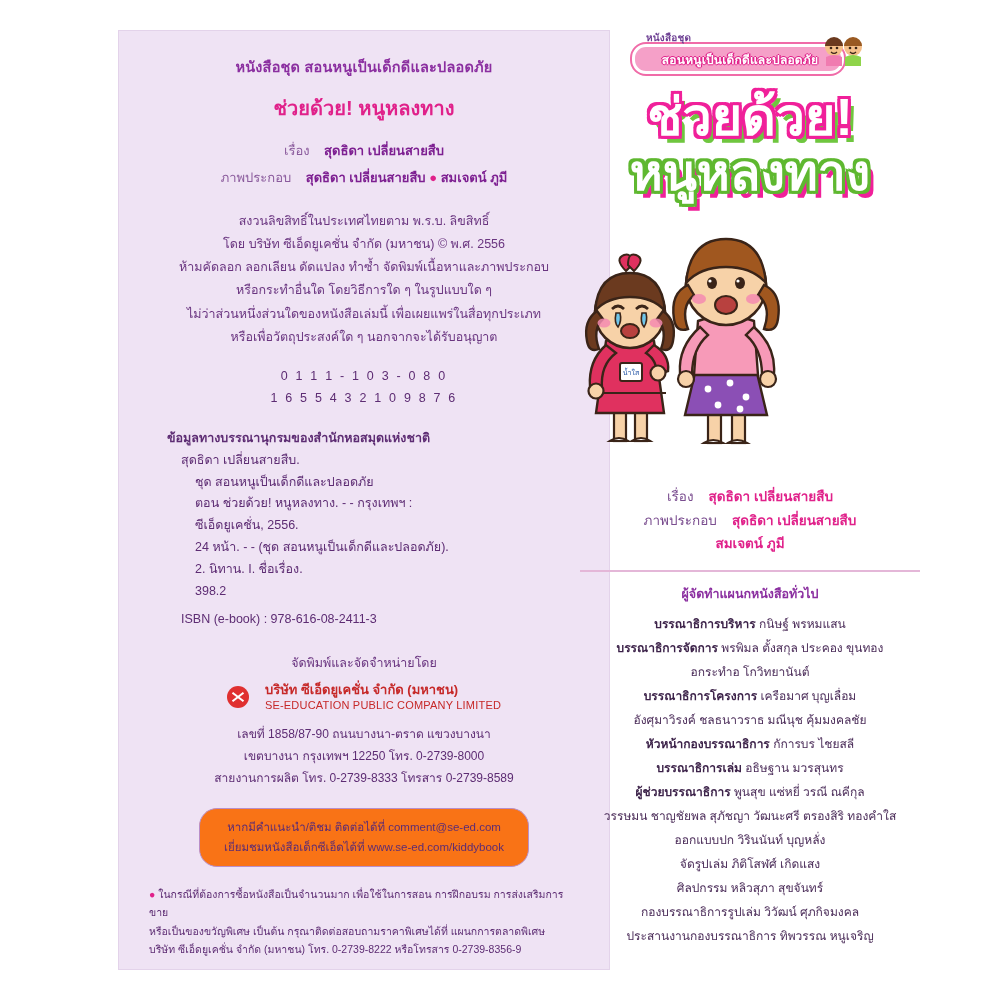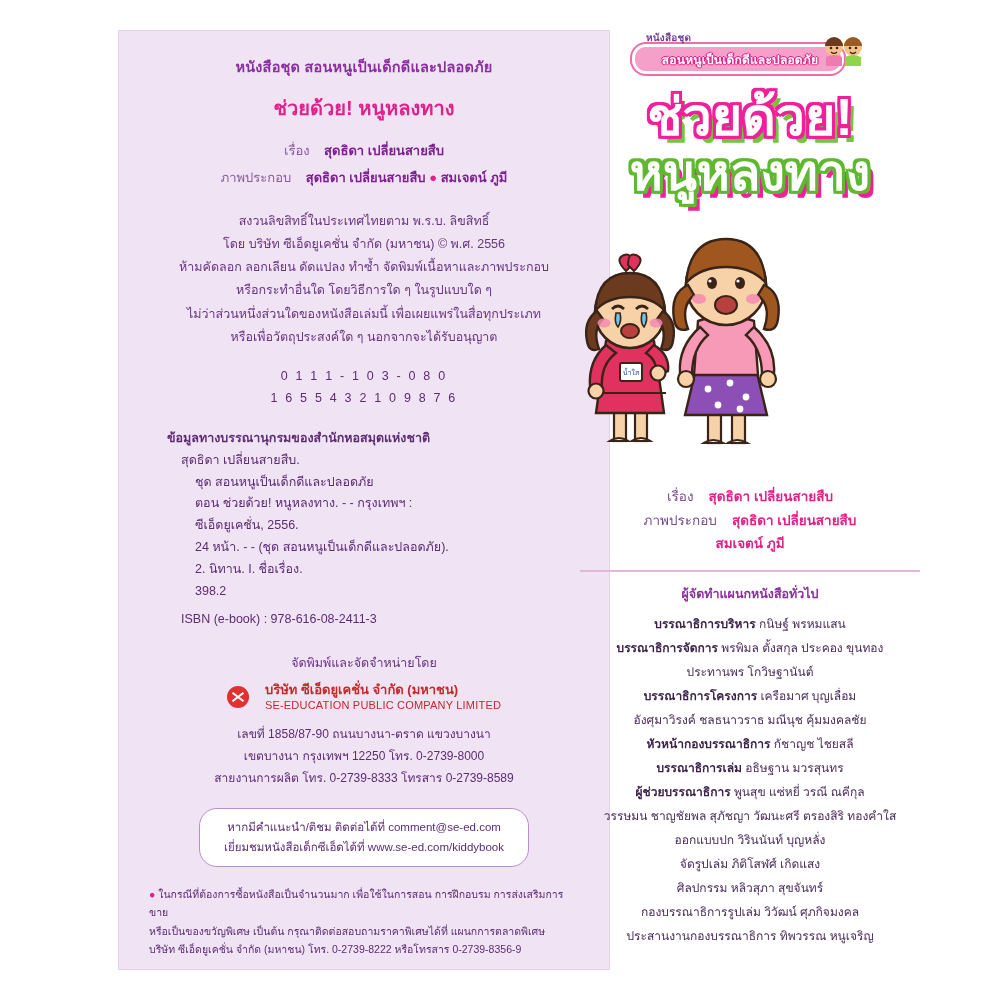--- a/index.html
+++ b/index.html
@@ -112,21 +112,21 @@
 
   .contact-box {
     margin:18px auto 0 auto;
     width:330px;
     border:1px solid #b98fc9;
     border-radius:18px;
     padding:8px 10px;
     font-size:11.5px;
     line-height:1.8;
     color:#5d2c73;
-    background:#ffffff;
+    background:#f97316;
   }
 
   .notice {
     margin-top:18px;
     text-align:left;
     font-size:10.5px;
     line-height:1.75;
     color:#5d2c73;
     padding:0 4px;
   }
@@ -439,32 +439,32 @@
     <div class="staff-list">
       <div>
         <span class="role">บรรณาธิการบริหาร</span>
         <span>กนิษฐ์ พรหมแสน</span>
       </div>
       <div>
         <span class="role">บรรณาธิการจัดการ</span>
         <span>พรพิมล ตั้งสกุล  ประคอง ขุนทอง</span>
       </div>
       <div>
-        <span>ประทานพร โกวิษฐานันต์</span>
+        <span>อกระทำอ โกวิทยานันต์</span>
       </div>
       <div>
         <span class="role">บรรณาธิการโครงการ</span>
         <span>เครือมาศ บุญเลื่อม</span>
       </div>
       <div>
         <span>อังศุมาวิรงค์ ชลธนาวราธ  มณีนุช คุ้มมงคลชัย</span>
       </div>
       <div>
         <span class="role">หัวหน้ากองบรรณาธิการ</span>
-        <span>กัชาญช ไชยสลี</span>
+        <span>กัการบร ไชยสลี</span>
       </div>
       <div>
         <span class="role">บรรณาธิการเล่ม</span>
         <span>อธิษฐาน มวรสุนทร</span>
       </div>
       <div>
         <span class="role">ผู้ช่วยบรรณาธิการ</span>
         <span>พูนสุข แซ่หยี่  วรณี ณคีกุล</span>
       </div>
       <div>

